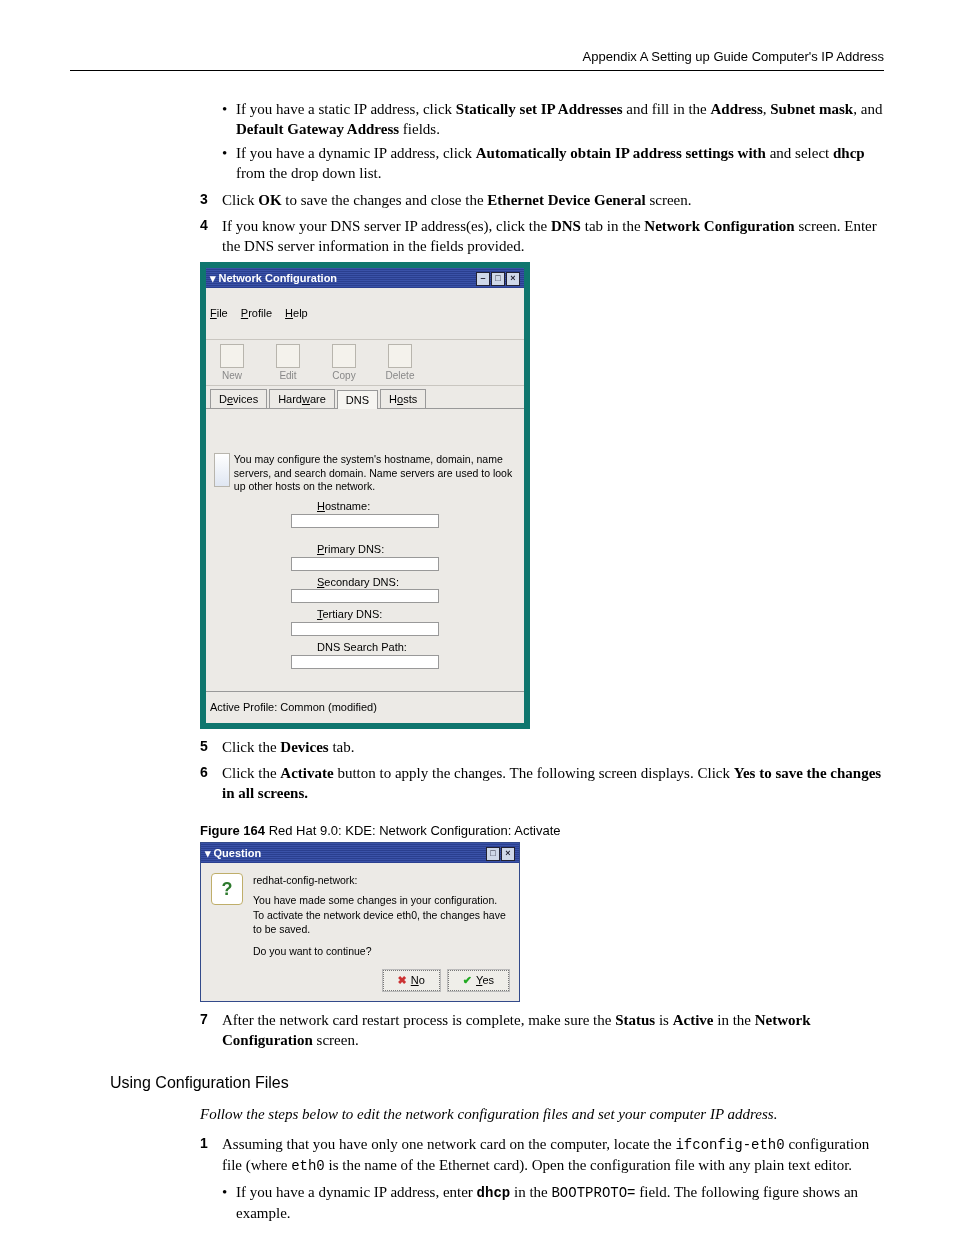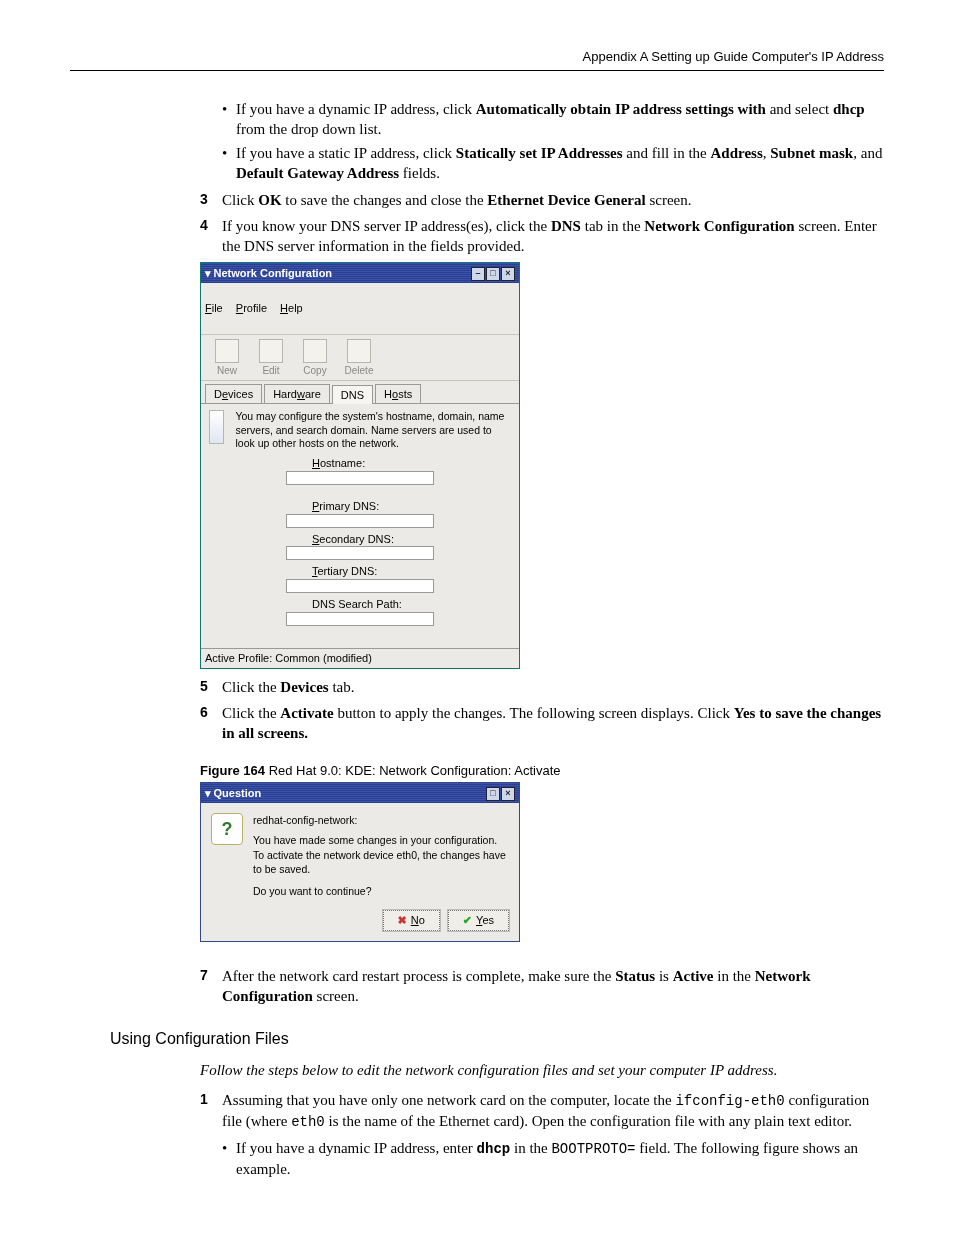--- a/index.html
+++ b/index.html
@@ -63,21 +63,21 @@
   .figure-caption {
     font-family: Arial, Helvetica, sans-serif;
     font-size: 13px;
     margin: 18px 0 3px 0;
   }
   .figure-caption b { font-weight: bold; }
 
   
   .win1 {
     width: 318px;
-    border: 1px solid #0f766e;
+    border: 6px solid #0f766e;
     background: #eceae6;
     font-family: Arial, Helvetica, sans-serif;
     font-size: 11px;
     color: #000;
     margin-bottom: 8px;
   }
   .win1 .titlebar {
     background: repeating-linear-gradient(0deg,#2a3f8f,#2a3f8f 1px,#3a52a8 1px,#3a52a8 2px);
     color: #fff;
     font-weight: bold;
@@ -92,48 +92,48 @@
     text-align:center; line-height:10px; font-size:9px; color:#223;
   }
   .win1 .menubar {
     border-bottom: 1px solid #c9c6c0;
     padding: 18px 4px;
   }
   .win1 .menubar span { margin-right: 10px; }
   .win1 .menubar span u { text-decoration: underline; }
   .win1 .toolbar {
     display: flex;
-    gap: 4px;
+    gap: 16px;
     padding: 4px 6px 2px 6px;
     border-bottom: 1px solid #c9c6c0;
   }
   .tbtn { width:40px; text-align:center; font-size:10px; color:#888;}
   .tbtn .ic { width:22px;height:22px;margin:0 auto 1px auto;border:1px solid #b8b5ad;background:#f4f2ec;}
   .win1 .tabs { display:flex; padding: 3px 4px 0 4px; border-bottom:1px solid #999;}
   .win1 .tab { padding:2px 8px; border:1px solid #999; border-bottom:none; margin-right:2px; background:#eceae6; font-size:11px;}
   .win1 .tab.active { background:#f6f5f1; position:relative; top:1px;}
   .win1 .tab u{text-decoration:underline;}
   .win1 .panebody { padding:6px 8px 18px 8px; background:#eceae6;}
-  .descrow { display:flex; gap:11px; margin-bottom:6px;}
+  .descrow { display:flex; gap:4px; margin-bottom:6px;margin-top:38px;}
   .descrow .srvic{ width:34px;height:32px;border:1px solid #b8b5ad;background:linear-gradient(#fff,#dfe6f2);}
   .descrow .txt{ font-size:10.5px; line-height:1.25;}
   .frow{ display:flex; align-items:center; margin:4px 0;flex-direction:column;}
   .frow label{ width:96px; font-size:11px;}
   .frow label u{text-decoration:underline;}
   .frow input{ flex:1; height:16px; border:1px solid #999; background:#fff; font-size:11px; padding:0 2px;}
-  .statusbar{ border-top:1px solid #999; font-size:11px; padding:2px 4px; background:#eceae6;}
+  .statusbar{ border-top:1px solid #999; font-size:11px; padding:8px 4px; background:#eceae6;}
 
   
   .win2{
     width:318px;
     border:1px solid #334a8a;
     background:#eceae6;
     font-family:Arial,Helvetica,sans-serif;
     font-size:11px;
-    margin-bottom:24px;
+    margin-bottom:8px;
   }
   .win2 .titlebar{background: repeating-linear-gradient(0deg,#2a3f8f,#2a3f8f 1px,#3a52a8 1px,#3a52a8 2px);color:#fff;font-weight:bold;padding:2px 4px;display:flex;justify-content:space-between;align-items:center;}
   .win2 .body{padding:10px 10px 6px 10px; display:flex; gap:10px;}
   .qicon{width:30px;height:30px;border-radius:4px;background:#fff;border:1px solid #bfae6a;display:flex;align-items:center;justify-content:center;color:#2d7a2d;font-weight:bold;font-size:18px;flex-shrink:0;}
   .qtext{font-size:10.5px;line-height:1.35;}
   .qtext .hd{margin-bottom:6px;}
   .win2 .btnrow{display:flex;justify-content:flex-end;gap:8px;padding:6px 10px 10px 10px;}
   .dlgbtn{border:1px dotted #777;outline:1px solid #bbb;background:#efeee9;padding:2px 14px;font-size:11px;display:flex;align-items:center;gap:4px;}
   .ic-no{color:#c33;font-weight:bold;}
   .ic-yes{color:#2a2;font-weight:bold;}
@@ -158,24 +158,24 @@
 </head>
 <body>
 
 <div class="header-line">Appendix A Setting up Guide Computer's IP Address</div>
 <hr class="top-rule">
 
 <div class="content">
 
   <ul class="bullets">
     <li>
+      <span>If you have a static IP address, click </span><b>Statically set IP Addresses</b><span> and fill in the </span><b>Address</b><span>, </span><b>Subnet mask</b><span>, and </span><b>Default Gateway Address</b><span> fields.</span>
+    </li>
+    <li>
       <span>If you have a dynamic IP address, click </span><b>Automatically obtain IP address settings with</b><span> and select </span><b>dhcp</b><span> from the drop down list.</span>
-    </li>
-    <li>
-      <span>If you have a static IP address, click </span><b>Statically set IP Addresses</b><span> and fill in the </span><b>Address</b><span>, </span><b>Subnet mask</b><span>, and </span><b>Default Gateway Address</b><span> fields.</span>
     </li>
   </ul>
 
   <ol class="steps">
     <li>
       <span class="num">3</span>
       <span>Click </span><b>OK</b><span> to save the changes and close the </span><b>Ethernet Device General</b><span> screen.</span>
     </li>
     <li>
       <span class="num">4</span>

